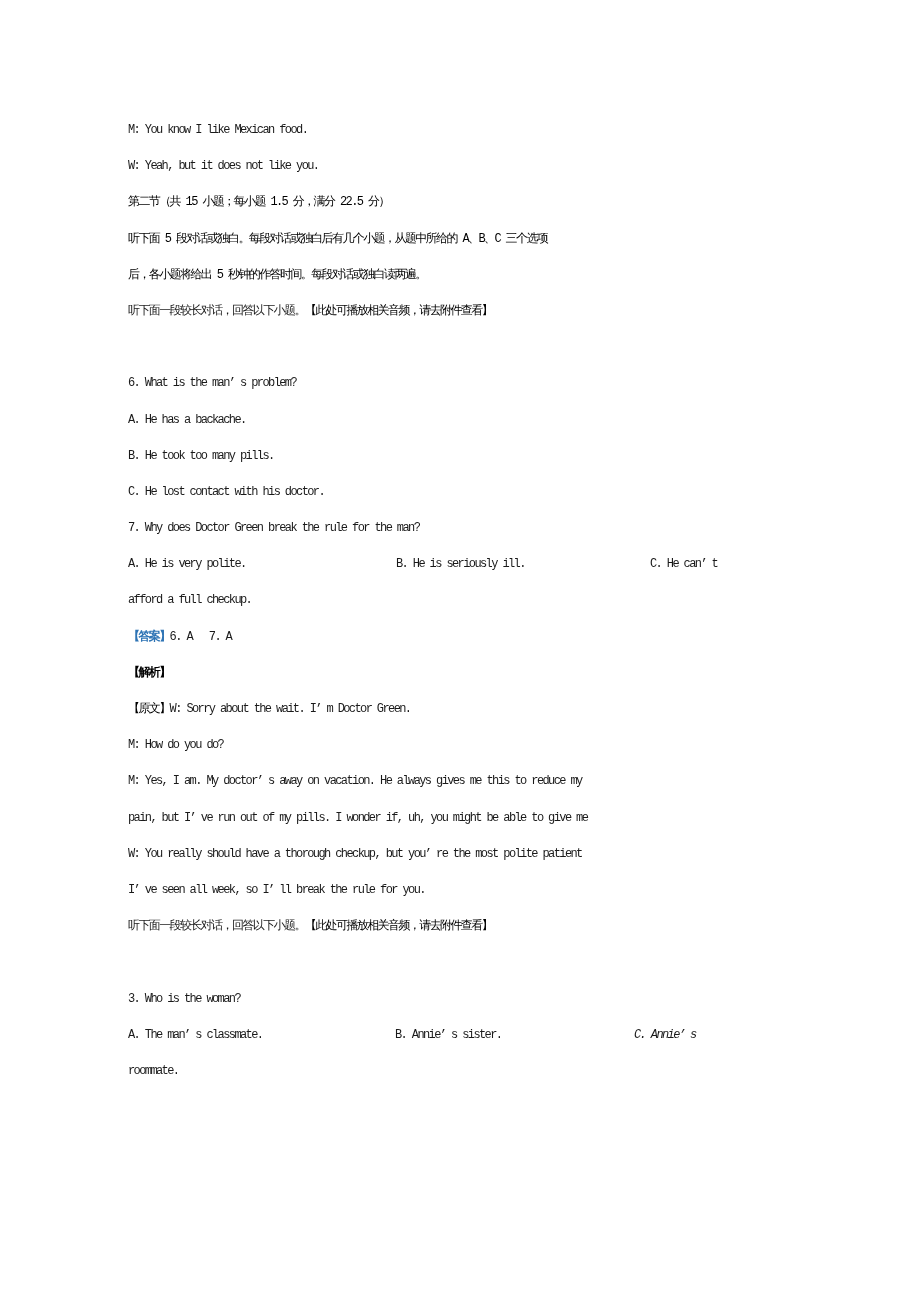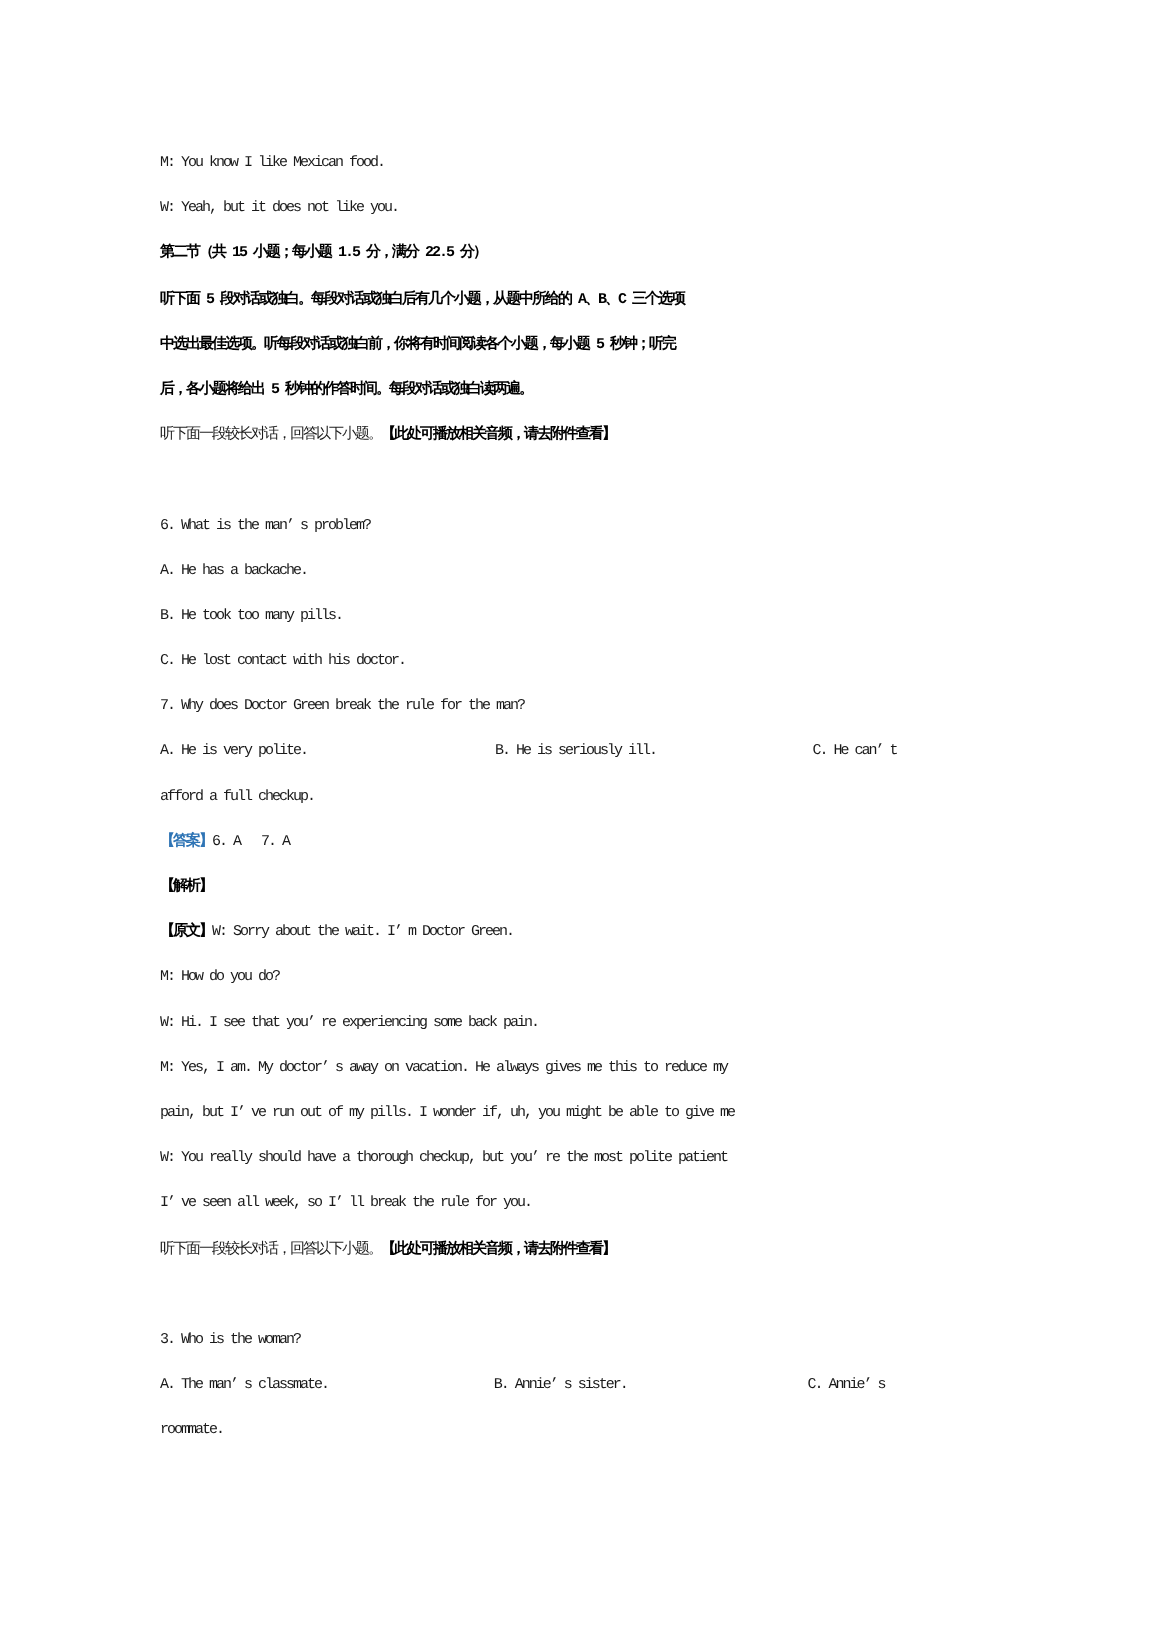--- a/index.html
+++ b/index.html
@@ -24,60 +24,58 @@
     top: 112px;
     width: 670px;
   }
   .line {
     position: relative;
     height: 36.2px;
     line-height: 36.2px;
     white-space: pre;
   }
   .seg-bold {
-    font-weight: bold;
+    font-weight: normal;
     color: #000000;
   }
   .seg-bold-blue {
     font-weight: bold;
   }
   .col {
     position: absolute;
     top: 0;
     white-space: pre;
   }
 </style>
 </head>
 <body>
 
 <main class="page">
   <div class="content">
       <div class="line">M: You know I like Mexican food.</div>
       <div class="line">W: Yeah, but it does not like you.</div>
       <div class="line"><span class="seg-bold">第二节（共 15 小题；每小题 1.5 分，满分 22.5 分）</span></div>
       <div class="line"><span class="seg-bold">听下面 5 段对话或独白。每段对话或独白后有几个小题，从题中所给的 A、B、C 三个选项</span></div>
-      <div class="line"><span class="seg-bold">中选出最佳选项。听每段对话或独白前，你将有时间阅读各个小题，每小题 5 秒钟；听完</span></div>
       <div class="line"><span class="seg-bold">后，各小题将给出 5 秒钟的作答时间。每段对话或独白读两遍。</span></div>
       <div class="line"><span>听下面一段较长对话，回答以下小题。</span><span class="seg-bold">【此处可播放相关音频，请去附件查看】</span></div>
       <div class="line"></div>
       <div class="line">6. What is the man’ s problem?</div>
       <div class="line">A. He has a backache.</div>
       <div class="line">B. He took too many pills.</div>
       <div class="line">C. He lost contact with his doctor.</div>
       <div class="line">7. Why does Doctor Green break the rule for the man?</div>
       <div class="line"><span class="col" style="left: 0px;">A. He is very polite.</span><span class="col" style="left: 268px;">B. He is seriously ill.</span><span class="col" style="left: 522px;">C. He can’ t</span></div>
       <div class="line">afford a full checkup.</div>
       <div class="line"><span class="seg-bold-blue" style="color: rgb(46, 116, 181);">【答案】</span><span>6. A   7. A</span></div>
       <div class="line"><span class="seg-bold-blue" style="color: #000000;">【解析】</span></div>
       <div class="line"><span class="seg-bold">【原文】</span><span>W: Sorry about the wait. I’ m Doctor Green.</span></div>
       <div class="line">M: How do you do?</div>
-      <div class="line">W: Hi. I see that you’ re experiencing some back pain.</div>
       <div class="line">M: Yes, I am. My doctor’ s away on vacation. He always gives me this to reduce my</div>
       <div class="line">pain, but I’ ve run out of my pills. I wonder if, uh, you might be able to give me</div>
       <div class="line">W: You really should have a thorough checkup, but you’ re the most polite patient</div>
       <div class="line">I’ ve seen all week, so I’ ll break the rule for you.</div>
       <div class="line"><span>听下面一段较长对话，回答以下小题。</span><span class="seg-bold">【此处可播放相关音频，请去附件查看】</span></div>
       <div class="line"></div>
       <div class="line">3. Who is the woman?</div>
-      <div class="line"><span class="col" style="left: 0px;">A. The man’ s classmate.</span><span class="col" style="left: 267px;">B. Annie’ s sister.</span><span class="col" style="left: 518px;">C. Annie’ s</span></div>
+      <div class="line"><span class="col" style="left: 0px;">A. The man’ s classmate.</span><span class="col" style="left: 267px;">B. Annie’ s sister.</span><span class="col" style="left: 506px; font-style: italic;">C. Annie’ s</span></div>
       <div class="line">roommate.</div>
     </div>
 </main>
 
 </body></html>

